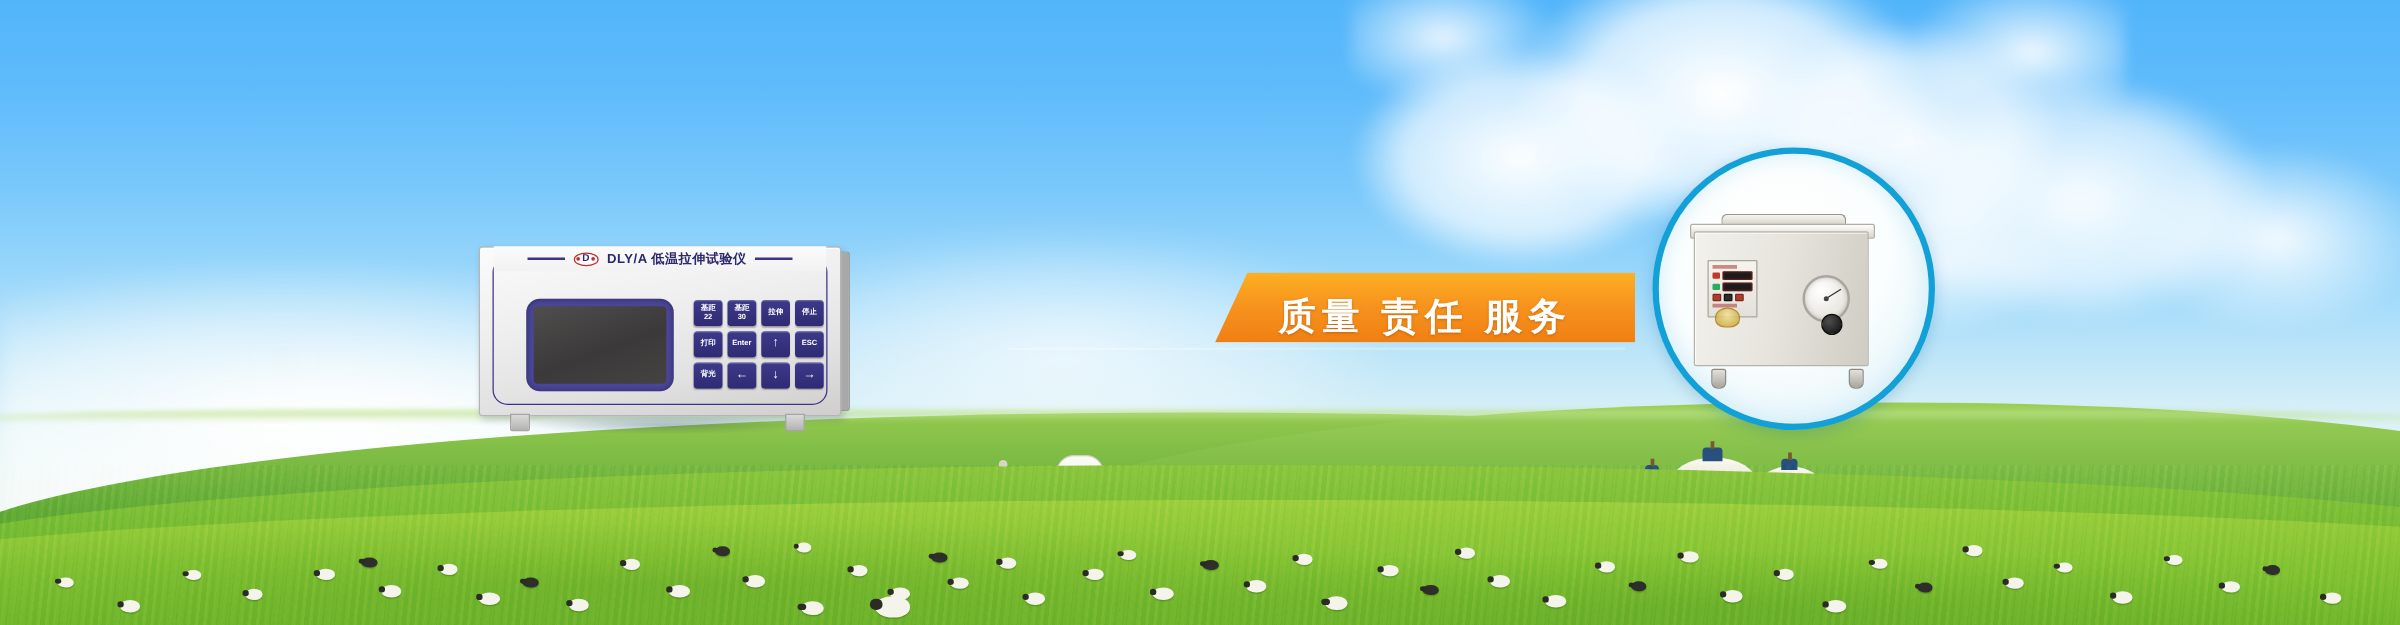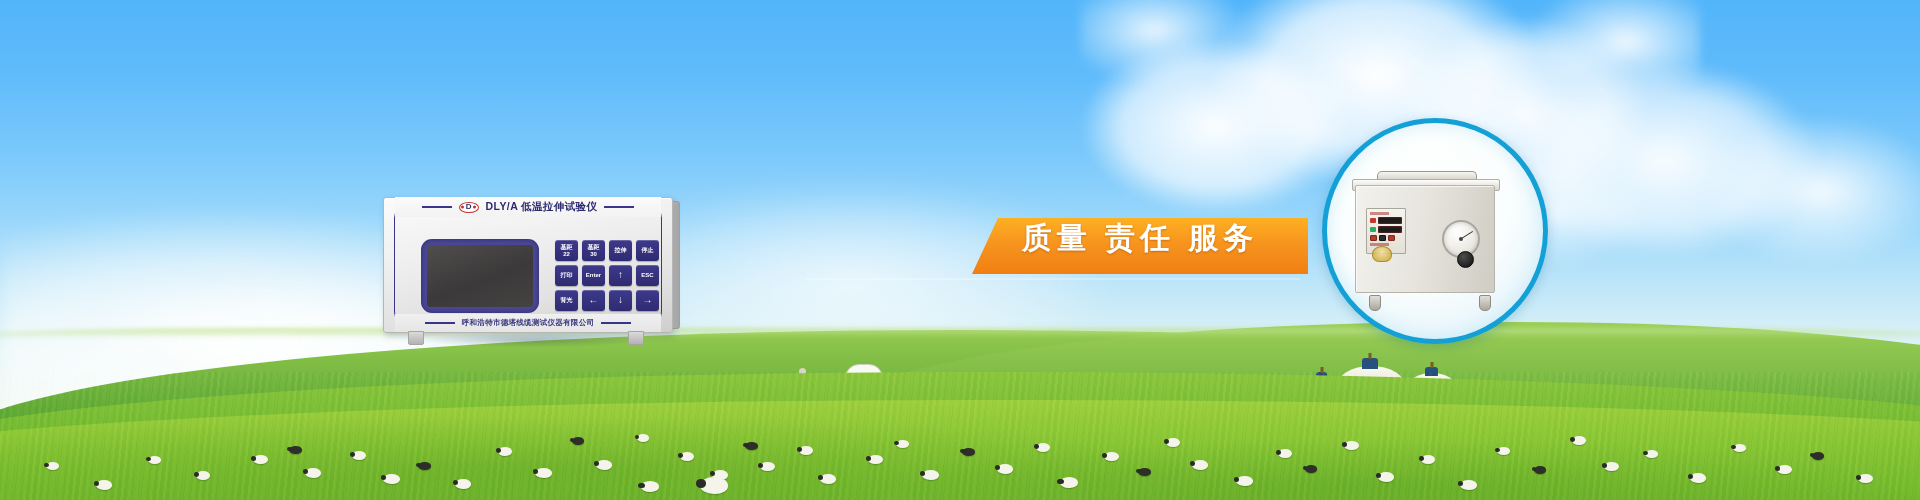--- a/index.html
+++ b/index.html
@@ -293,21 +293,21 @@
     background:linear-gradient(180deg,#e2e0d9,#a9a69e); border:1px solid #8e8b84; border-radius:2px 2px 5px 5px;
   }
   .ch-caster.l { left:14px; } .ch-caster.r { right:14px; }
 
   
   .band-orange {
     position:absolute; left:972px; top:218px; width:336px; height:56px;
     background:linear-gradient(180deg,#fdb022 0%,#f7941e 46%,#f07f12 100%);
     clip-path:polygon(26px 0, 100% 0, 100% 100%, 0 100%);
     box-shadow:0 2px 5px rgba(120,60,0,.22);
-    display:flex; align-items:flex-start; justify-content:center;
+    display:flex; align-items:flex-end; justify-content:center;font-family:Liberation Serif, serif;
   }
   .band-orange .txt {
     color:#fff; font-size:30px; font-weight:bold; letter-spacing:5px;
     white-space:nowrap; text-shadow:0 1px 2px rgba(150,70,0,.5);
   }
   .band-blue {
     position:absolute; left:800px; top:276px; width:508px; height:44px;
     background:linear-gradient(180deg,#1a6fc0 0%,#1260ad 45%,#0d5299 100%);
     clip-path:polygon(22px 0, 100% 0, 100% 100%, 0 100%);
     box-shadow:0 2px 5px rgba(0,40,90,.25);
@@ -519,25 +519,20 @@
             <span>←</span>
           </div>
           <div class="key arrow">
             <span>↓</span>
           </div>
           <div class="key arrow">
             <span>→</span>
           </div>
         </div>
 
-        <div class="dev-foot">
-          <span class="rule"></span>
-          <span class="dev-sub">呼和浩特市德塔线缆测试仪器有限公司</span>
-          <span class="rule"></span>
-        </div>
 
       </div>
       <div class="dev-leg l"></div>
       <div class="dev-leg r"></div>
     </div>
   </div>
 
   <div class="band-orange">
     <span class="txt">质量  责任  服务</span>
   </div>

